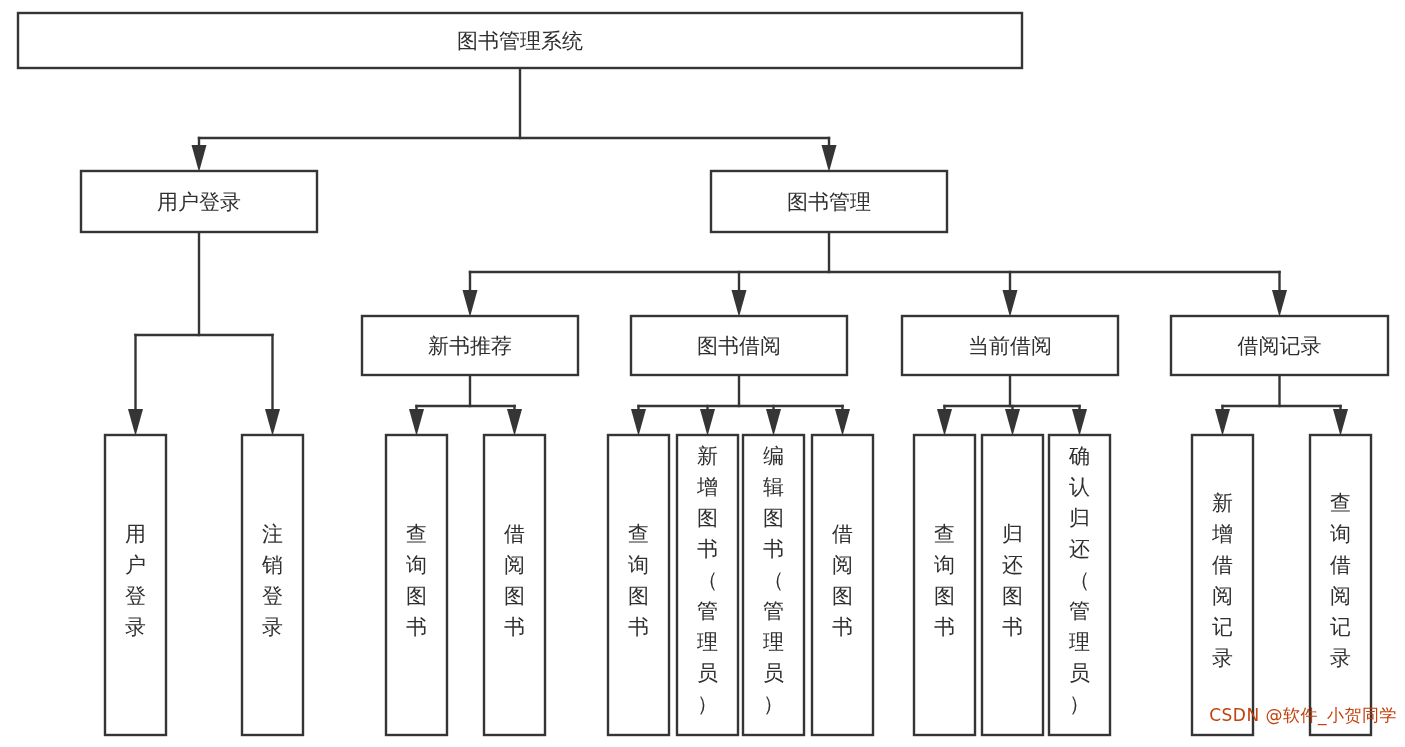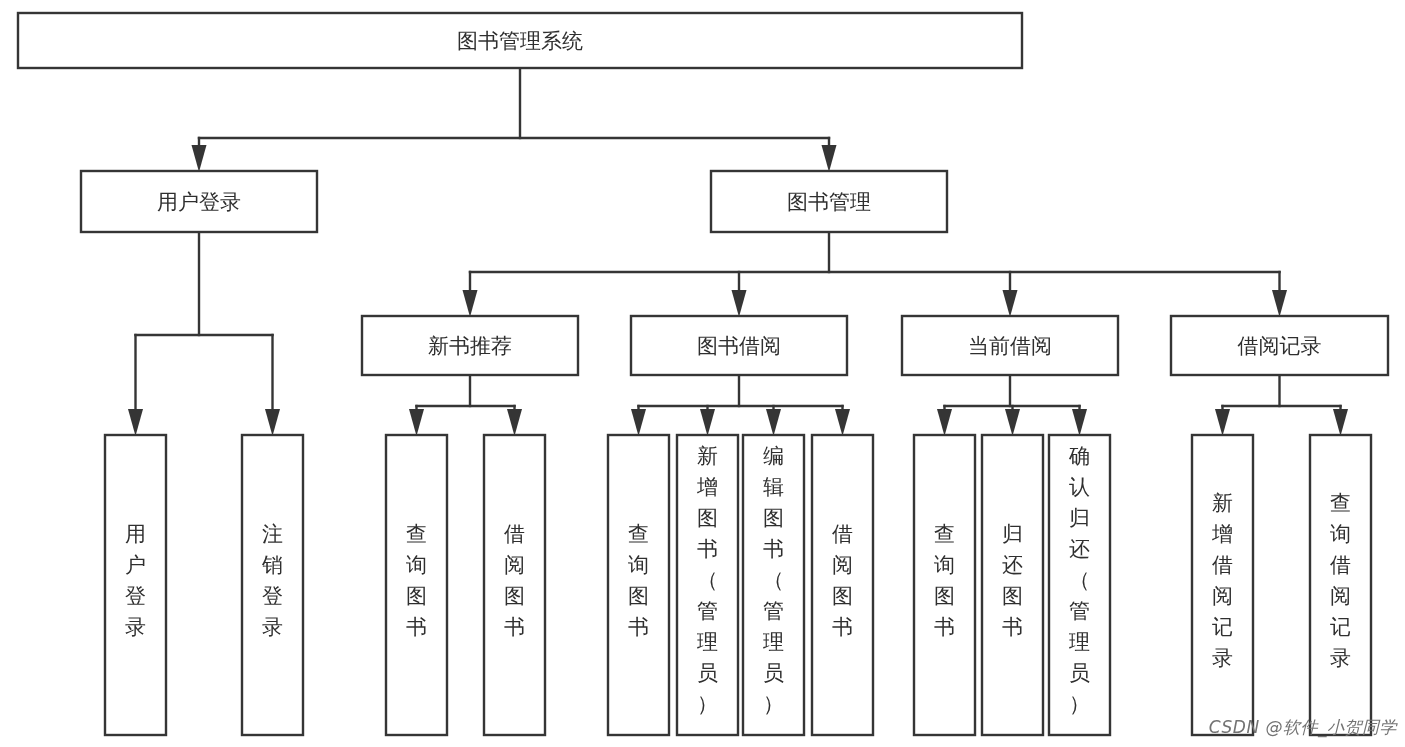--- a/index.html
+++ b/index.html
@@ -50,28 +50,27 @@
     fill: none;
     stroke-linecap: square;
   }
   .edge-arrow {
     fill: #353535;
     stroke: none;
   }
   .watermark {
     position: absolute;
     right: 8px;
-    bottom: 8px;
+    bottom: 20px;
     font-family: "DejaVu Sans", "Liberation Sans", sans-serif;
     font-size: 17px;
-    color: #737373;
+    color: #c2410c;
     letter-spacing: 0.5px;
     white-space: nowrap;
     pointer-events: none;
-    font-style: italic;
   }
 </style>
 </head>
 <body>
 
 <div id="diagram-root">
   <svg class="chart-svg" viewBox="0 0 1405 747" xmlns="http://www.w3.org/2000/svg">
     <g id="edges-layer">
         <g>
           <path d="M 520 68 L 520 138" class="edge-line"></path>

